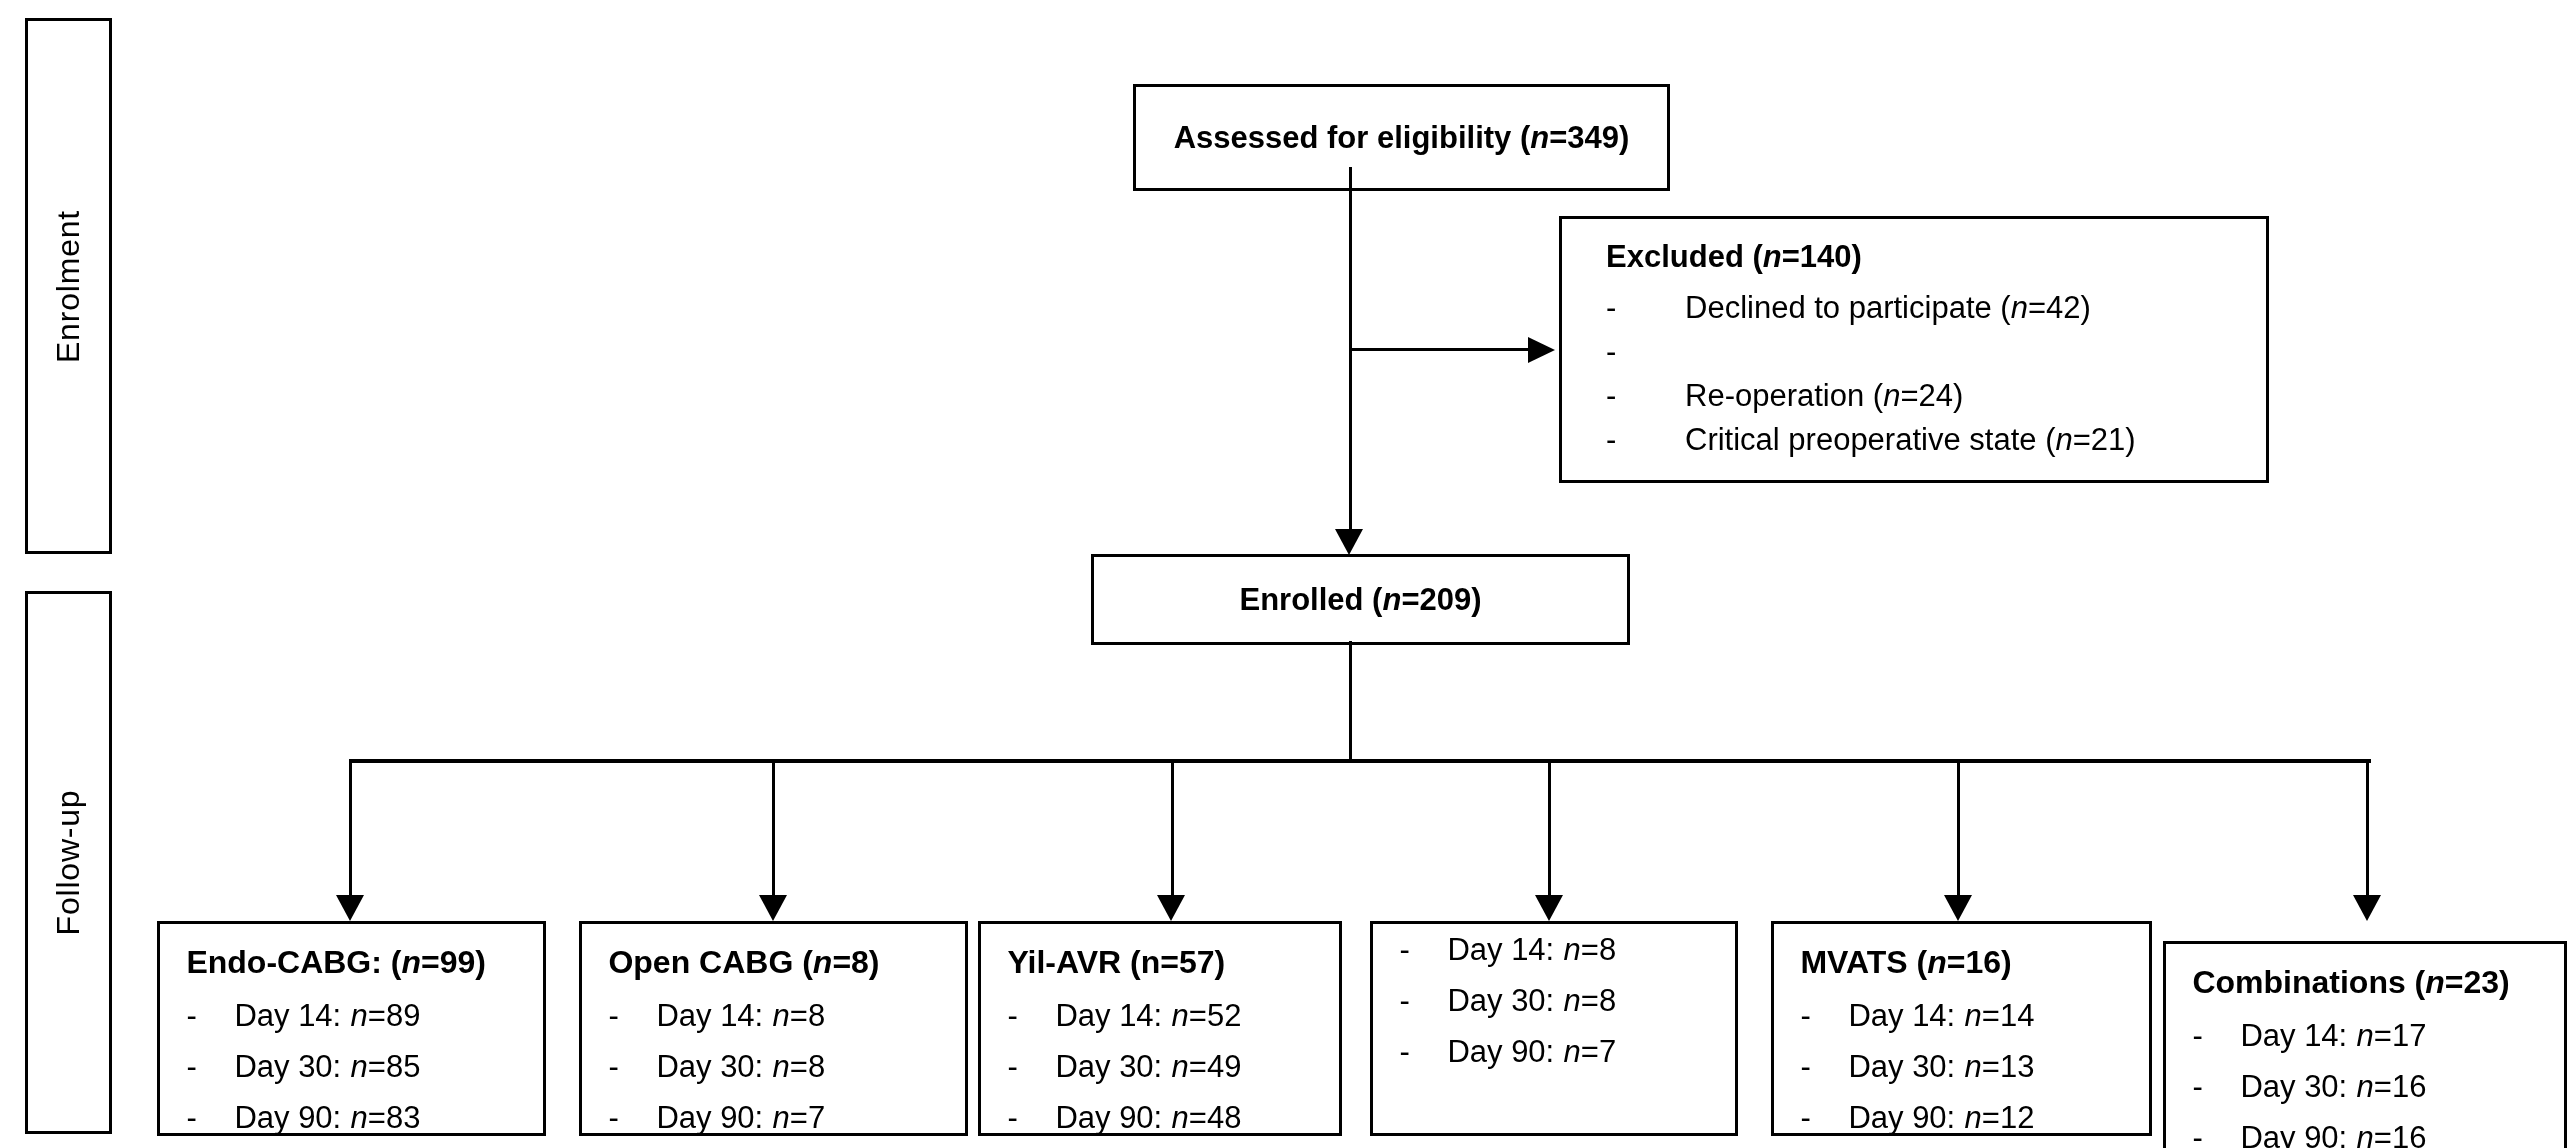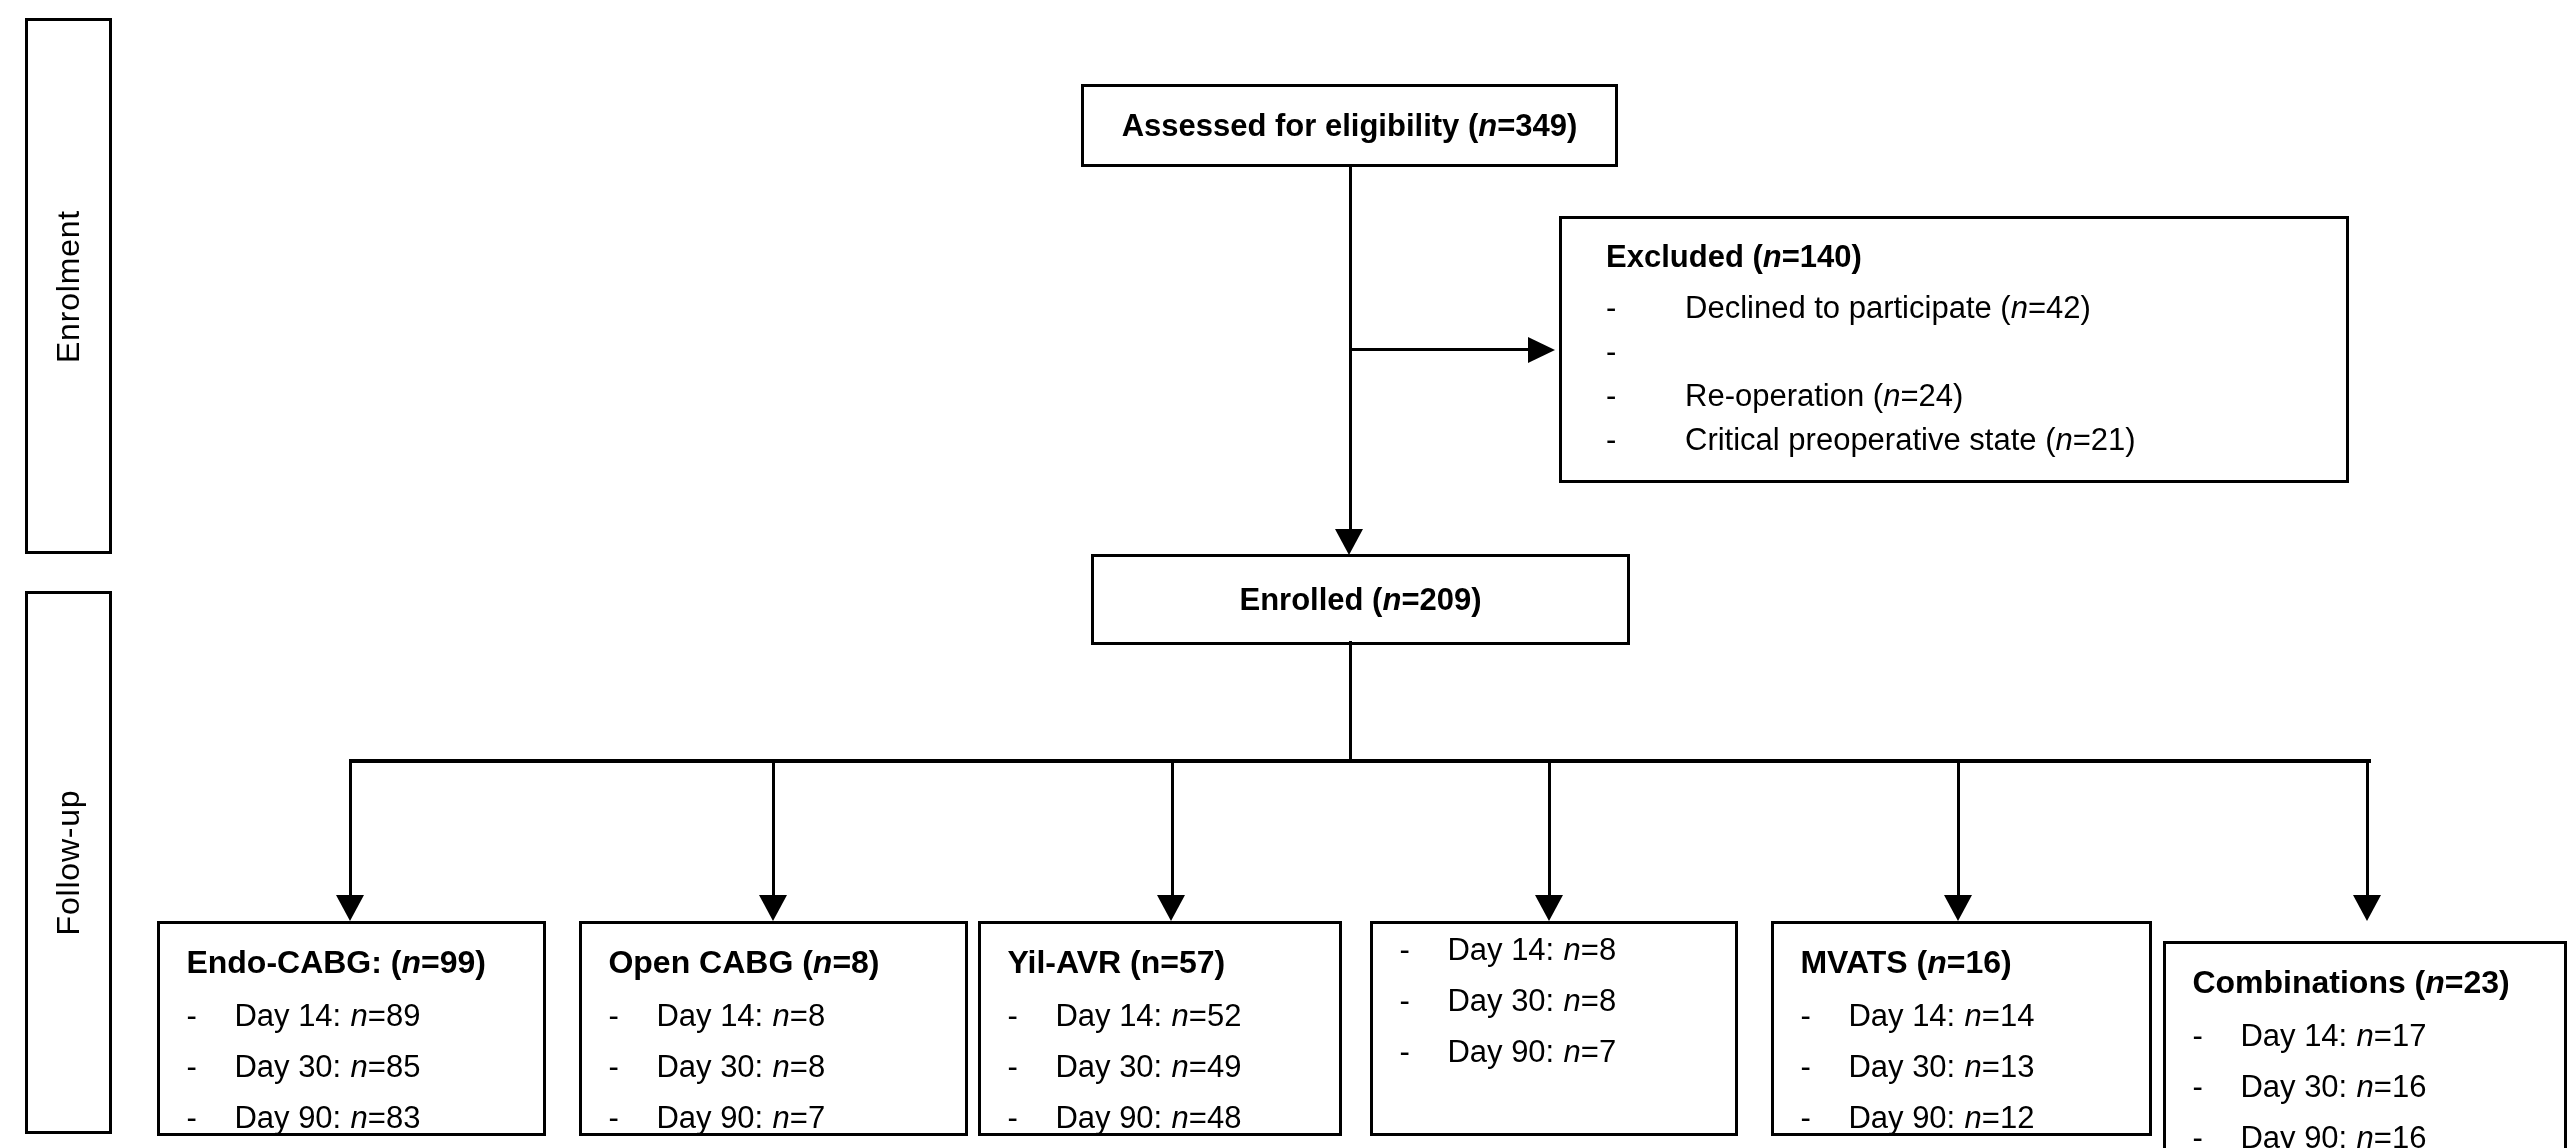--- a/index.html
+++ b/index.html
@@ -38,28 +38,28 @@
     <div class="vwrap">
       <span class="vtext">Enrolment</span>
     </div>
   </div>
   <div class="box" style="left:25px;top:591px;width:87px;height:543px;">
     <div class="vwrap">
       <span class="vtext">Follow-up</span>
     </div>
   </div>
 
-  <div class="box center" style="left:1081px;top:84px;width:537px;height:83px;">
+  <div class="box center" style="left:1133px;top:84px;width:537px;height:107px;">
     <span class="b fs40 nowrap">
       <span>Assessed for eligibility</span>
       <span>(<i>n</i>=349)</span>
     </span>
   </div>
 
-  <div class="box" style="left:1559px;top:216px;width:790px;height:267px;">
+  <div class="box" style="left:1559px;top:216px;width:710px;height:267px;">
     <div class="ex-title nowrap">
       <span>Excluded</span>
       <span>(<i>n</i>=140)</span>
     </div>
     <div class="ex-row">
       <span class="ex-dash">-</span>
       <span class="nowrap"><span>Declined to participate</span> <span>(<i>n</i>=42)</span></span>
     </div>
     <div class="ex-row">
       <span class="ex-dash">-</span>

